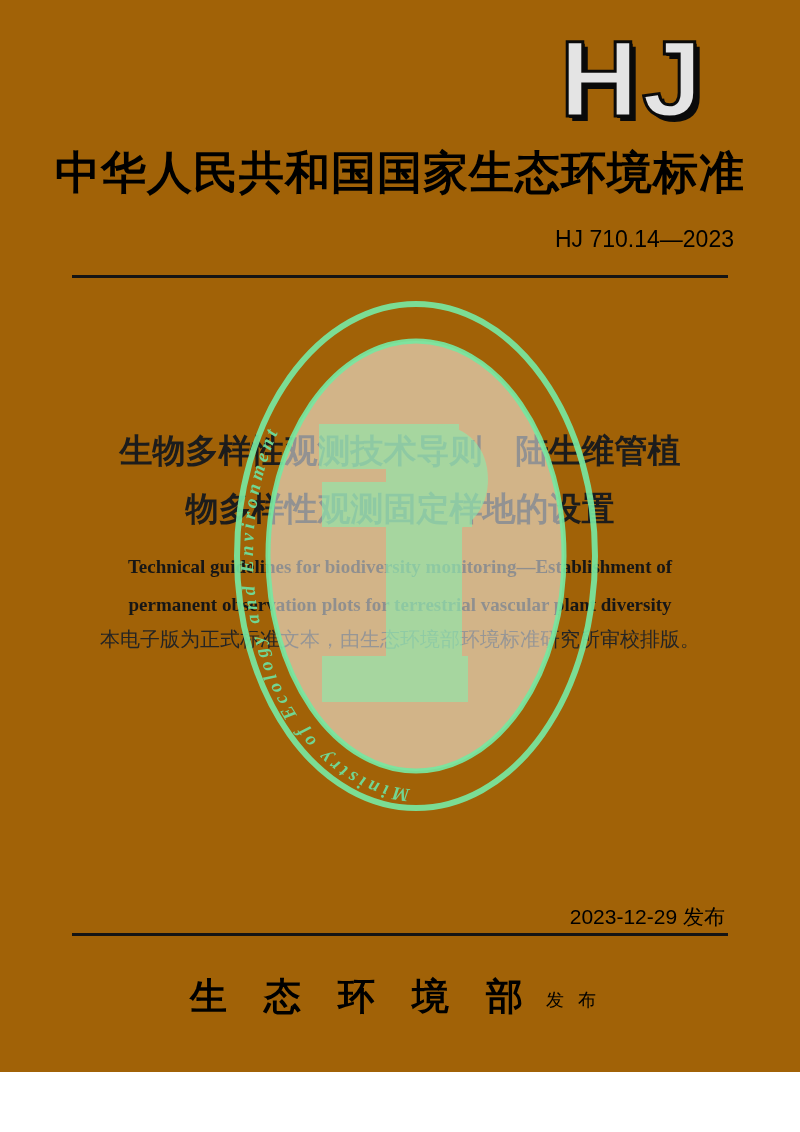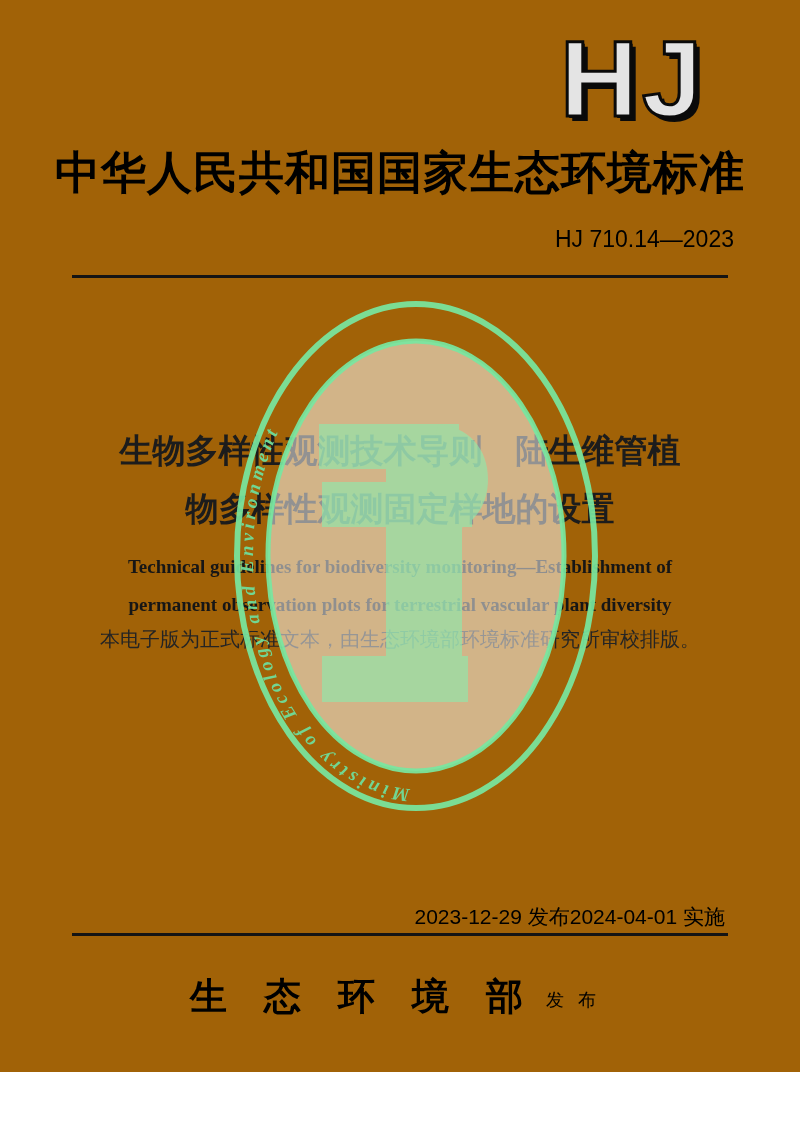--- a/index.html
+++ b/index.html
@@ -192,21 +192,20 @@
     <ellipse cx="416" cy="556" rx="179" ry="252" fill="none" stroke-width="6" opacity="0.92" stroke="#77e7a1"></ellipse>
     <ellipse cx="416" cy="556" rx="148" ry="215" fill="none" stroke-width="5" opacity="0.92" stroke="#77e7a1"></ellipse>
 
     <text font-family="Liberation Serif, serif" font-style="italic" font-weight="bold" font-size="19" letter-spacing="4" opacity="0.95" fill="#6fdd9a">
       <textPath href="#seal-text-path" startOffset="6">Ministry of Ecology and Environment</textPath>
     </text>
   </svg>
 
   <div class="dates-row">
     <span>2023-12-29 发布</span>
-    <span>2024-04-01 实施</span>
   </div>
 
   <div class="rule-bottom"></div>
 
   <div class="ministry-row">
     <span class="ministry-name">生态环境部</span><span class="publish-label">发布</span>
   </div>
 
 </div>
 

